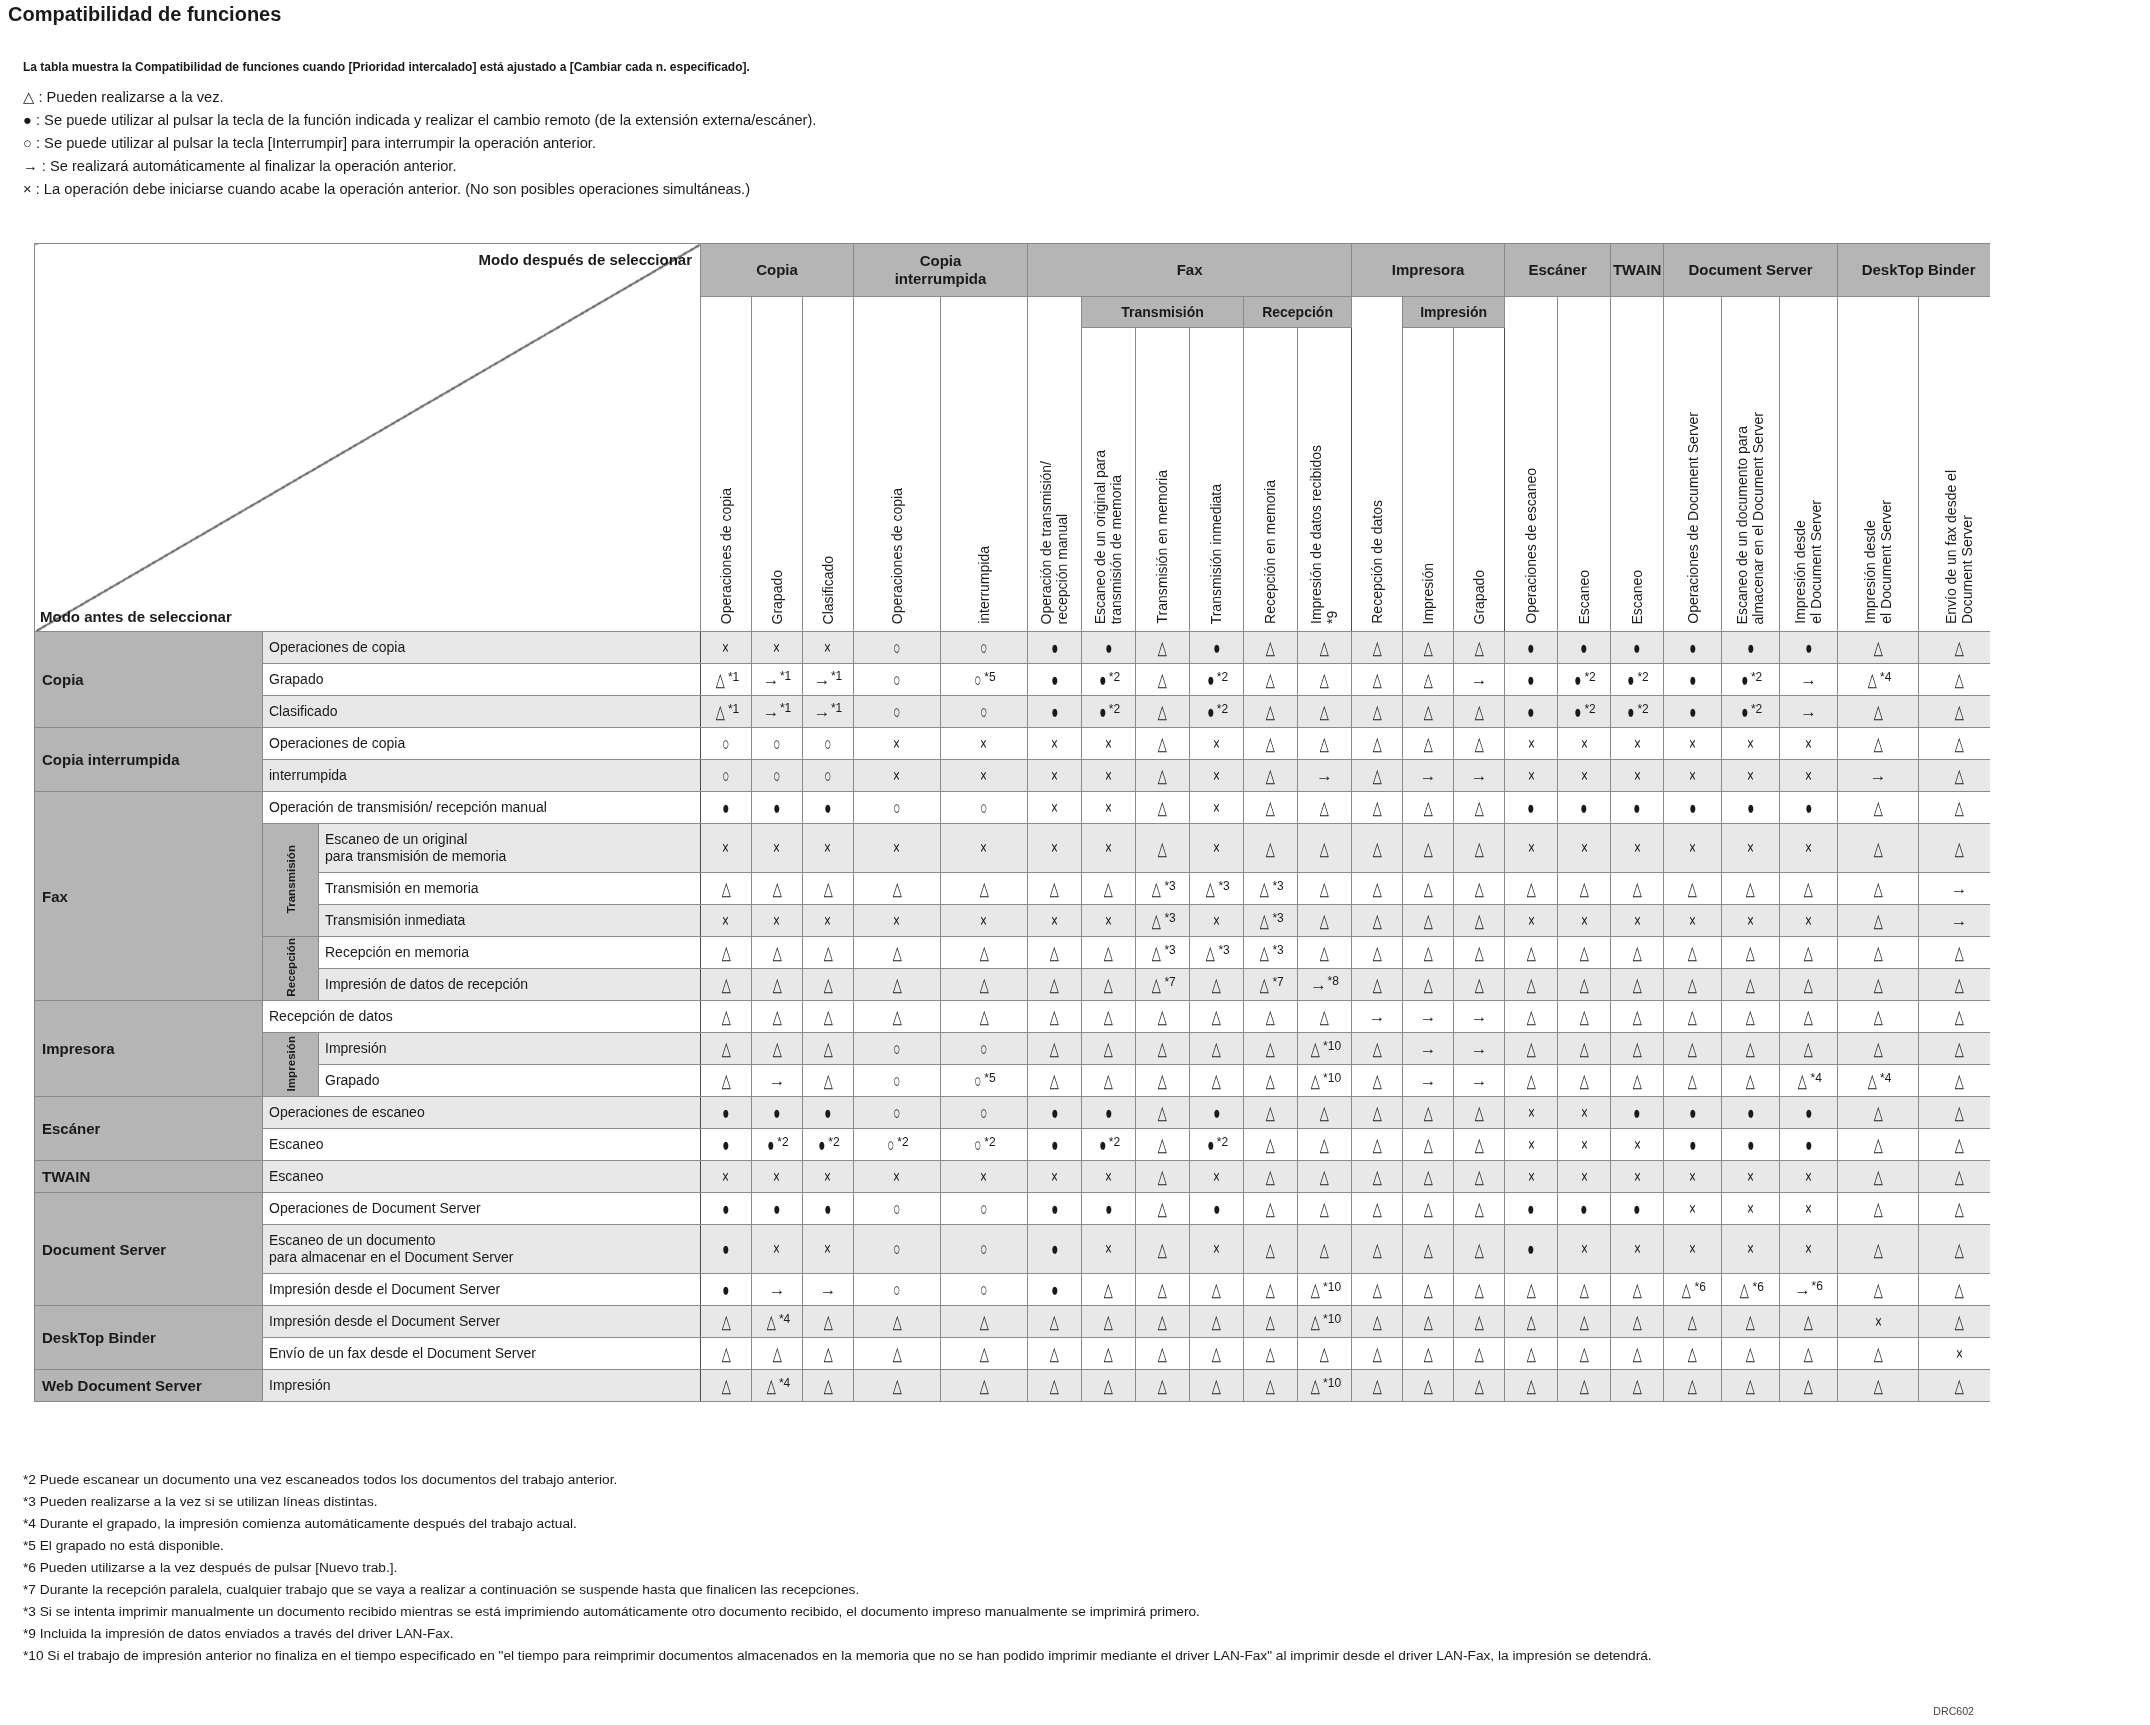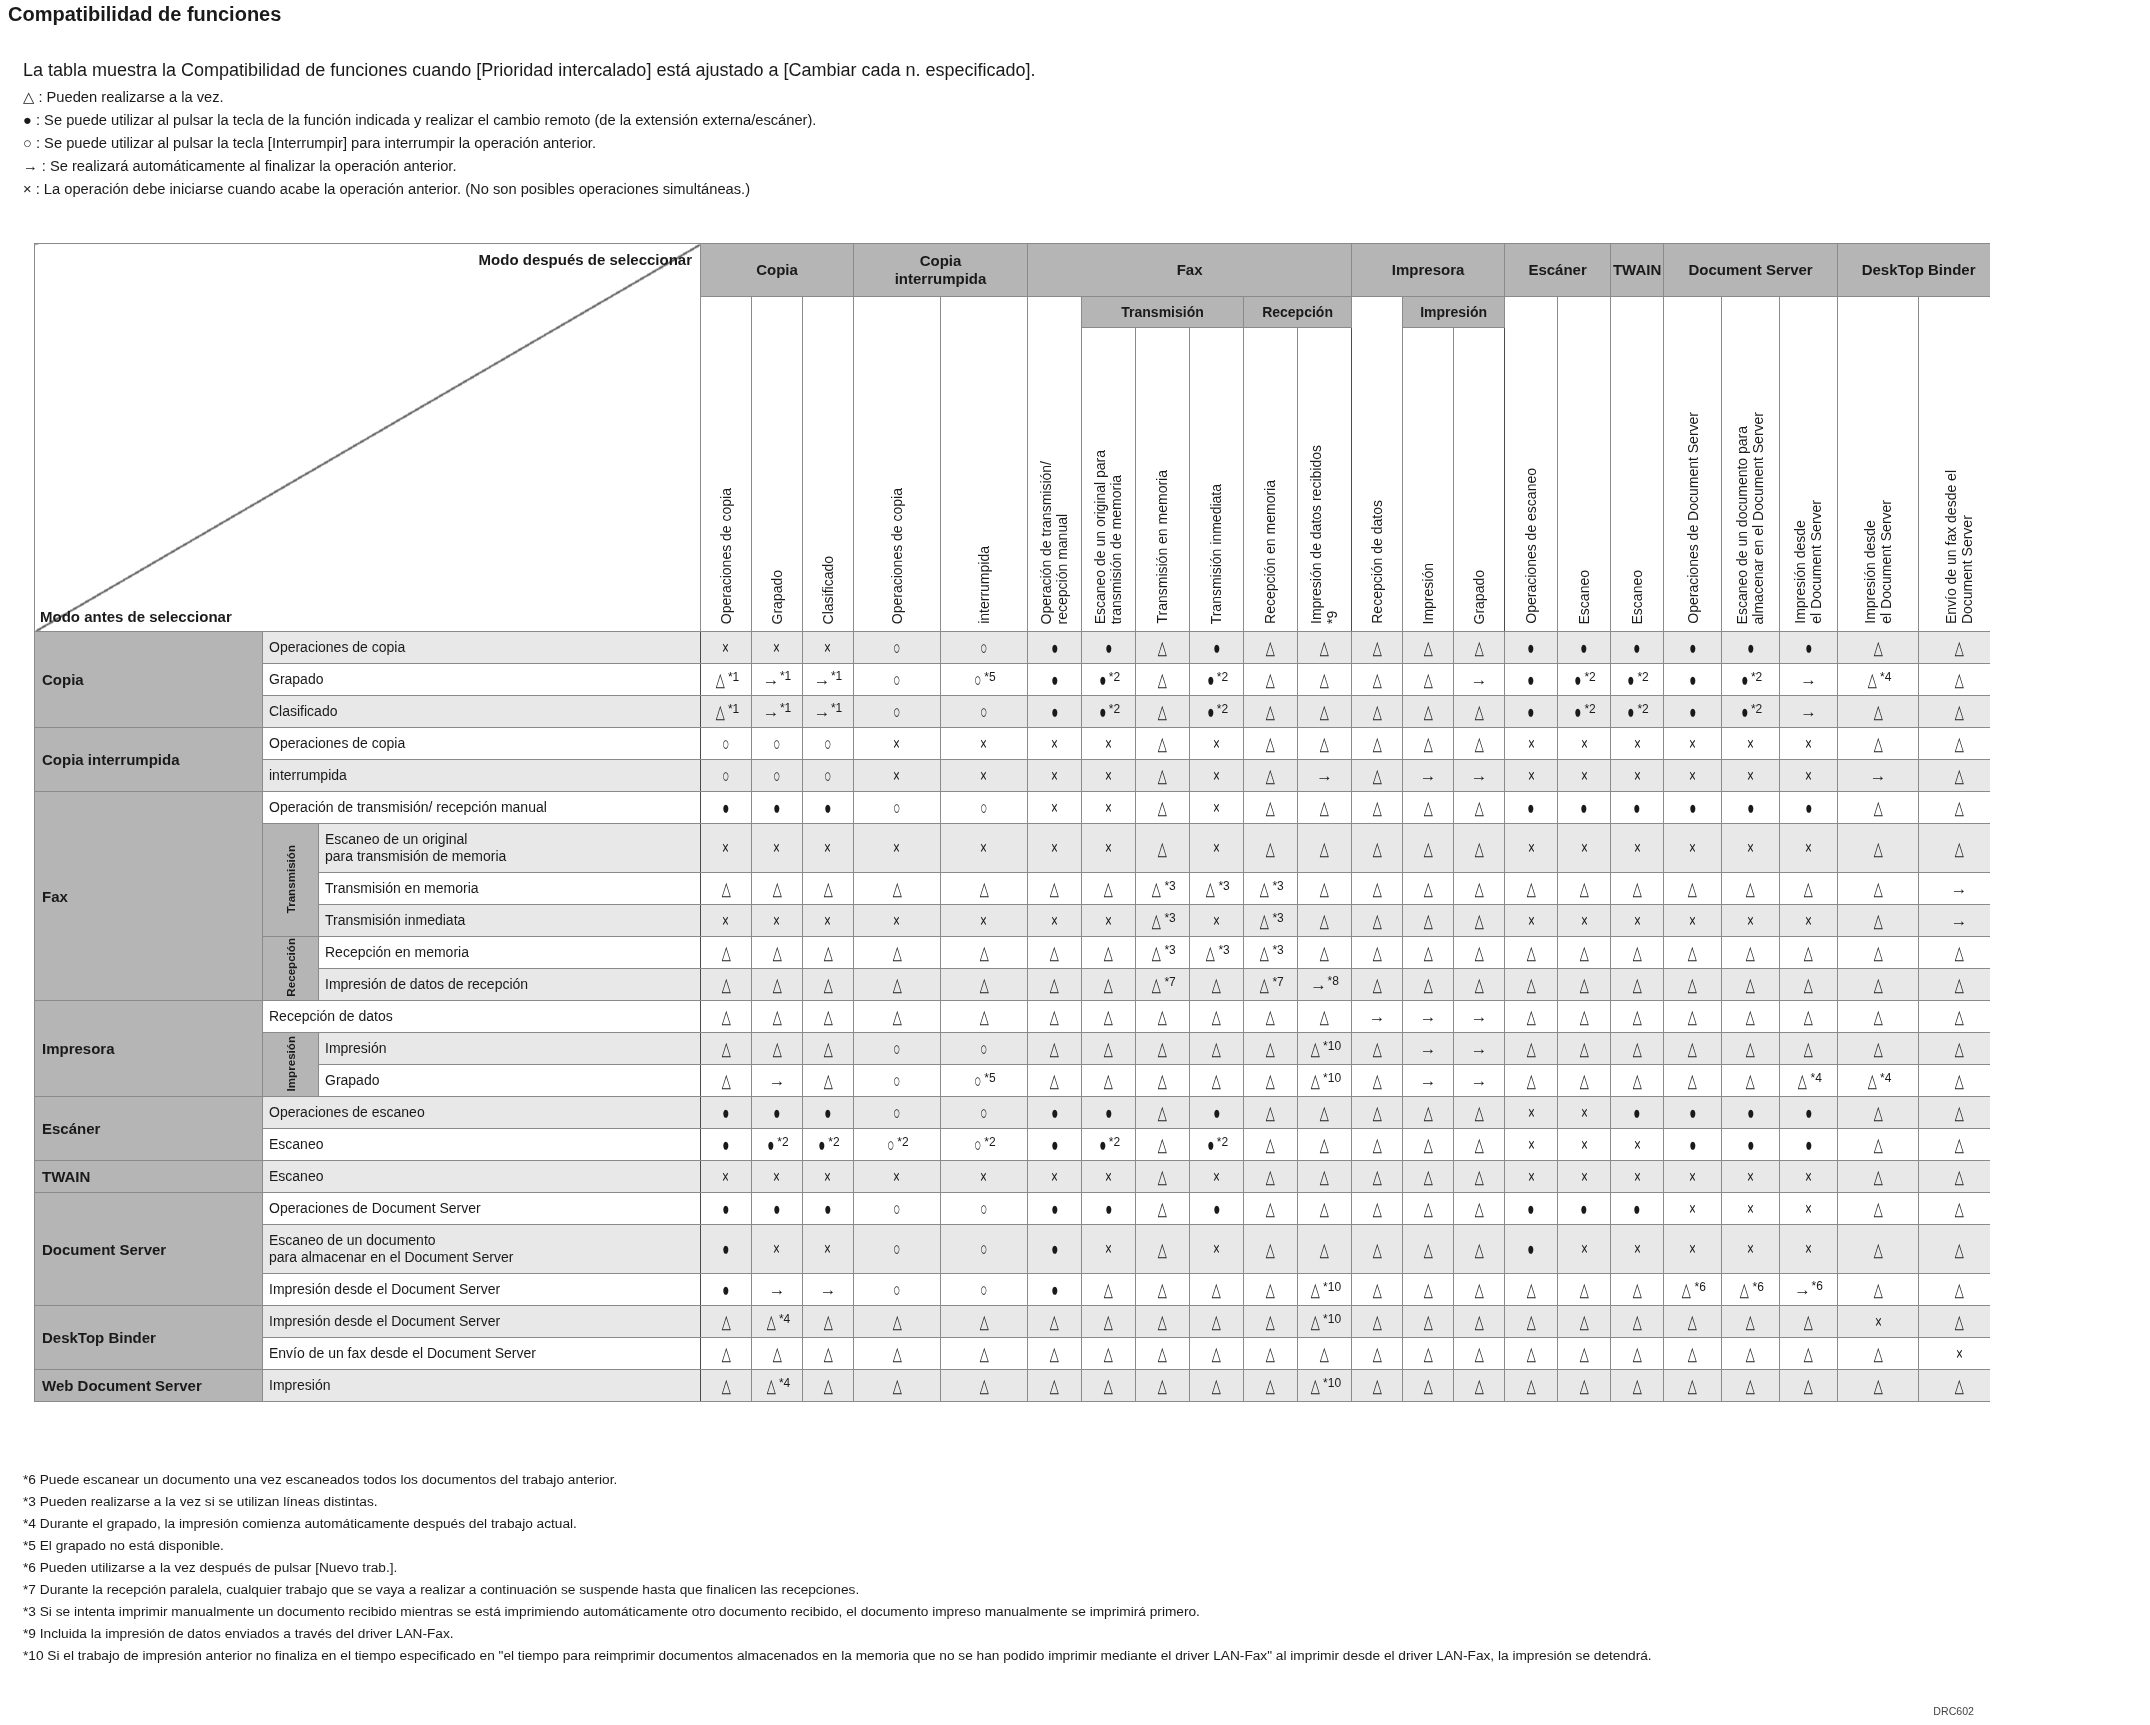--- a/index.html
+++ b/index.html
@@ -1,19 +1,19 @@
 <!DOCTYPE html>
 <html style="font-size:8px"><head>
 <meta charset="utf-8">
 <style>
   html,body{margin:0;padding:0;background:#fff;}
   body{font-family:"Liberation Sans", sans-serif;color:#1a1a1a;}
   .page{position:relative;width:1990px;height:1725px;background:#fff;overflow:hidden;}
   .title{position:absolute;left:8px;top:3px;font-size:20px;font-weight:bold;}
-  .intro{position:absolute;left:23px;top:60px;font-size:18px;}
+  .intro{position:absolute;left:23px;top:60px;font-size:12px;font-weight:bold;}
   .legend{position:absolute;left:23px;top:86px;font-size:14.7px;line-height:23px;}
   .legend-line{white-space:nowrap;}
   .tablewrap{position:absolute;left:23px;top:243px;margin-left:11px;}
   table{border-collapse:collapse;table-layout:fixed;width:2109px;border:1.5px solid #4b4b4b;}
   th,td{border:0.5px solid #8a8a8a;padding:0;box-sizing:border-box;}
   thead tr.h1{height:53px;}
   thead tr.h2{height:31px;}
   thead tr.h3{height:304px;}
   tbody tr{height:32px;}
   tbody tr.tall{height:49px;}
@@ -748,21 +748,21 @@
             <td class="cell gtop"><span class="sym s-tri">△</span></td>
             <td class="cell gtop"><span class="sym s-tri">△</span></td>
             <td class="cell gstart gtop"><span class="sym s-tri">△</span></td>
             <td class="cell gtop"><span class="sym s-tri">△</span></td>
             <td class="cell gstart gtop"><span class="sym s-tri">△</span></td>
           </tr>
         </tbody>
       </table>
   </div>
   <div class="footnotes">
-      <div class="footnote-line">*6 Puede escanear un documento una vez escaneados todos los documentos del trabajo anterior.</div>
+      <div class="footnote-line">*2 Puede escanear un documento una vez escaneados todos los documentos del trabajo anterior.</div>
       <div class="footnote-line">*3 Pueden realizarse a la vez si se utilizan líneas distintas.</div>
       <div class="footnote-line">*4 Durante el grapado, la impresión comienza automáticamente después del trabajo actual.</div>
       <div class="footnote-line">*5 El grapado no está disponible.</div>
       <div class="footnote-line">*6 Pueden utilizarse a la vez después de pulsar [Nuevo trab.].</div>
       <div class="footnote-line">*7 Durante la recepción paralela, cualquier trabajo que se vaya a realizar a continuación se suspende hasta que finalicen las recepciones.</div>
       <div class="footnote-line">*3 Si se intenta imprimir manualmente un documento recibido mientras se está imprimiendo automáticamente otro documento recibido, el documento impreso manualmente se imprimirá primero.</div>
       <div class="footnote-line">*9 Incluida la impresión de datos enviados a través del driver LAN-Fax.</div>
       <div class="footnote-line">*10 Si el trabajo de impresión anterior no finaliza en el tiempo especificado en "el tiempo para reimprimir documentos almacenados en la memoria que no se han podido imprimir mediante el driver LAN-Fax" al imprimir desde el driver LAN-Fax, la impresión se detendrá.</div>
     </div>
   <div class="doccode">DRC602</div>

